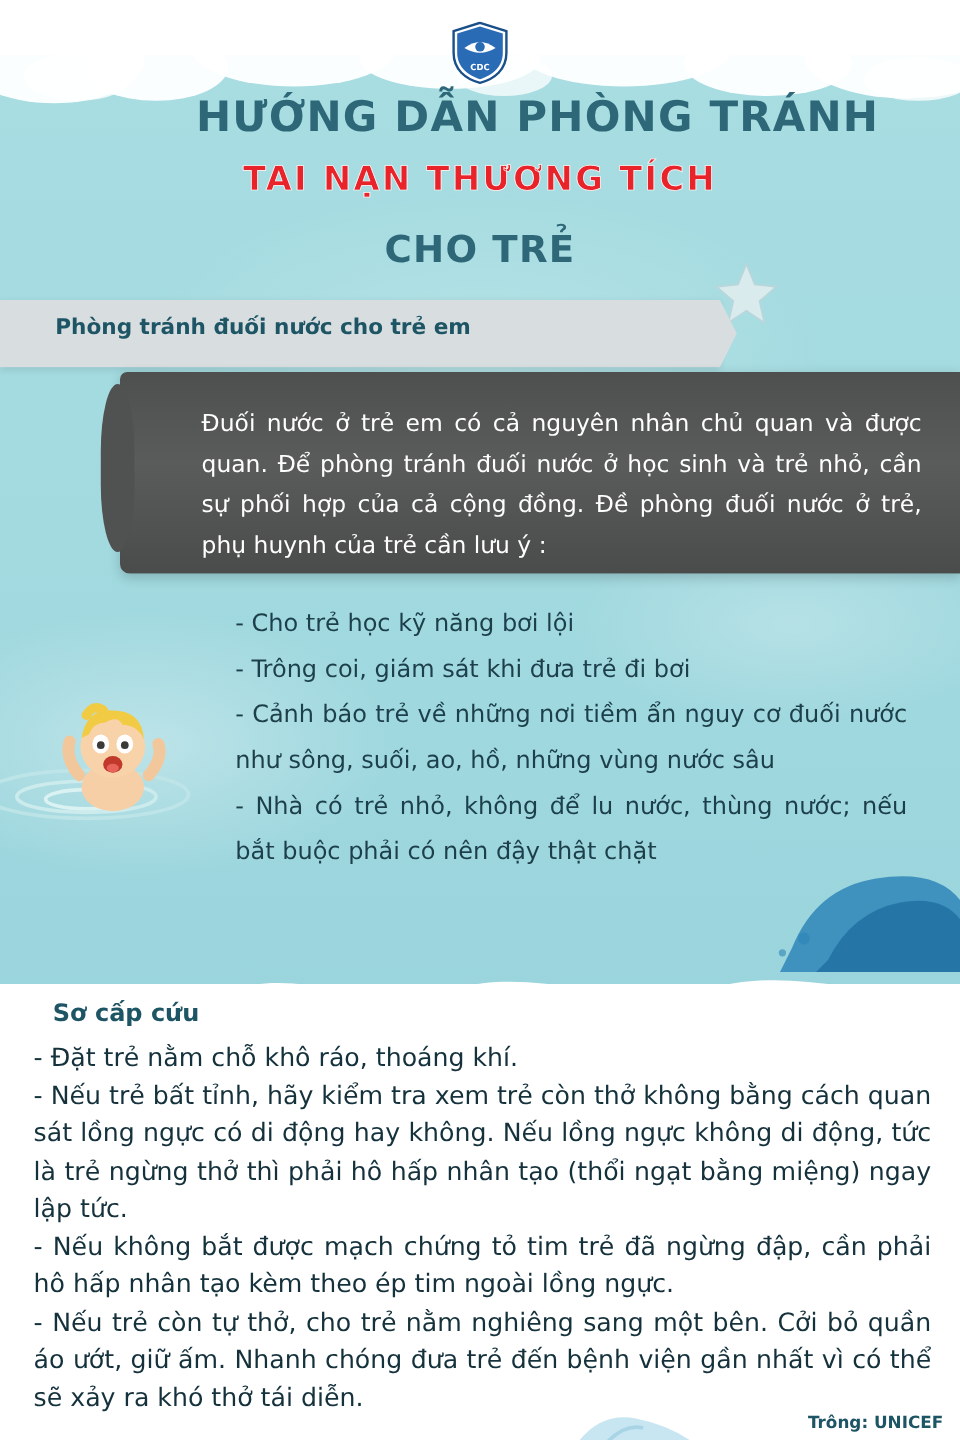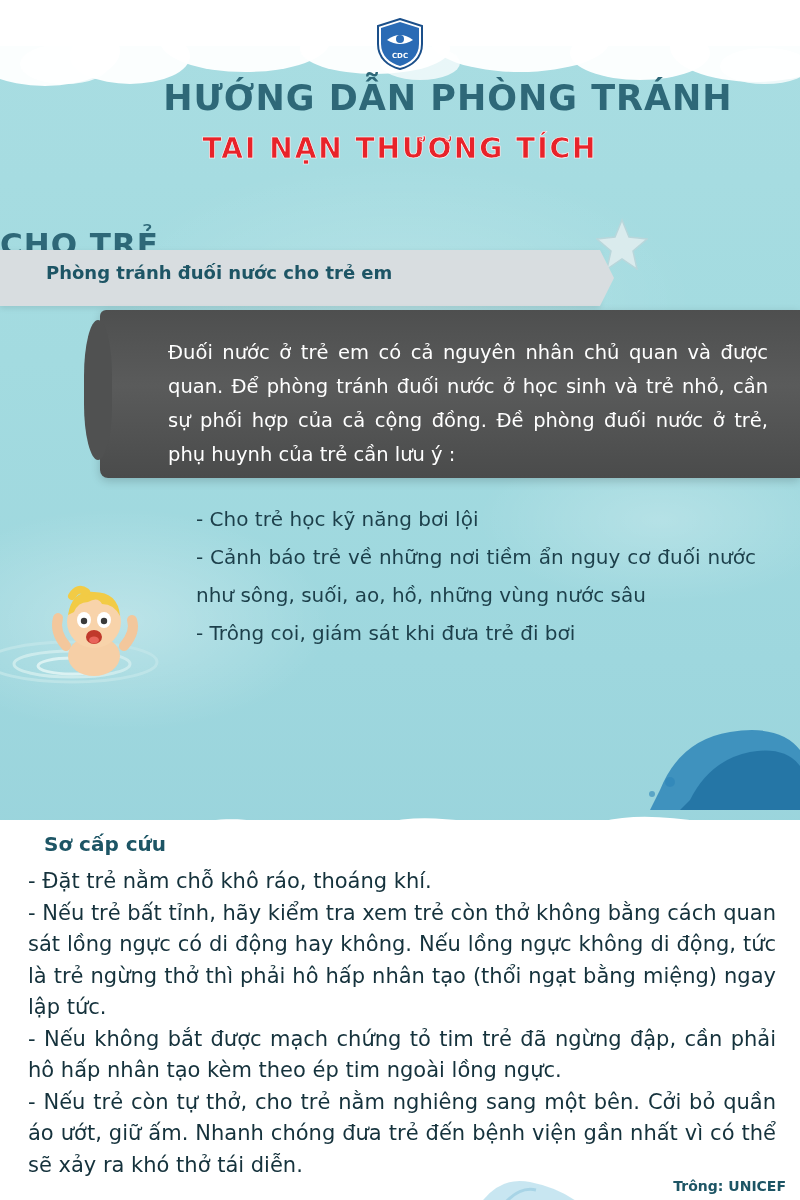--- a/index.html
+++ b/index.html
@@ -86,25 +86,25 @@
     font-size: 28px;
     font-weight: bold;
     letter-spacing: 2px;
     color: #e8232a;
     -webkit-text-stroke: 0.6px #ffffff;
   }
   .title-sub {
     position: absolute;
     top: 190px;
     width: 800px;
+    text-align: center;
     font-size: 31px;
     font-weight: bold;
     letter-spacing: 1px;
     color: #2e6878;
-    margin-top: 36px;
   }
 
   
   .star {
     position: absolute;
     top: 218px;
     left: 596px;
     width: 52px;
     height: 52px;
     opacity: 0.85;
@@ -291,22 +291,23 @@
   </svg>
 
   <div class="band-header"></div>
   <div class="band-header-text">Phòng tránh đuối nước cho trẻ em</div>
 
   <div class="brush"></div>
   <div class="intro-text">Đuối nước ở trẻ em có cả nguyên nhân chủ quan và được quan. Để phòng tránh đuối nước ở học sinh và trẻ nhỏ, cần sự phối hợp của cả cộng đồng. Đề phòng đuối nước ở trẻ, phụ huynh của trẻ cần lưu ý :</div>
 
   <div class="bullets">
     <p>- Cho trẻ học kỹ năng bơi lội</p>
+    <p>- Trông coi, giám sát khi đưa trẻ đi bơi</p>
     <p>- Cảnh báo trẻ về những nơi tiềm ẩn nguy cơ đuối nước như sông, suối, ao, hồ, những vùng nước sâu</p>
-    <p>- Trông coi, giám sát khi đưa trẻ đi bơi</p>
+    <p>- Nhà có trẻ nhỏ, không để lu nước, thùng nước; nếu bắt buộc phải có nên đậy thật chặt</p>
   </div>
 
   <svg class="ripple" viewBox="0 0 190 80">
     <ellipse cx="72" cy="42" rx="85" ry="20" fill="none" stroke="#bfe4e8" stroke-width="3" opacity="0.9"></ellipse>
     <ellipse cx="72" cy="44" rx="58" ry="13" fill="none" stroke="#cfeced" stroke-width="3" opacity="0.9"></ellipse>
     <ellipse cx="72" cy="46" rx="34" ry="8" fill="none" stroke="#e0f4f4" stroke-width="3" opacity="0.9"></ellipse>
   </svg>
 
   <svg class="boy" viewBox="0 0 130 130">
 

